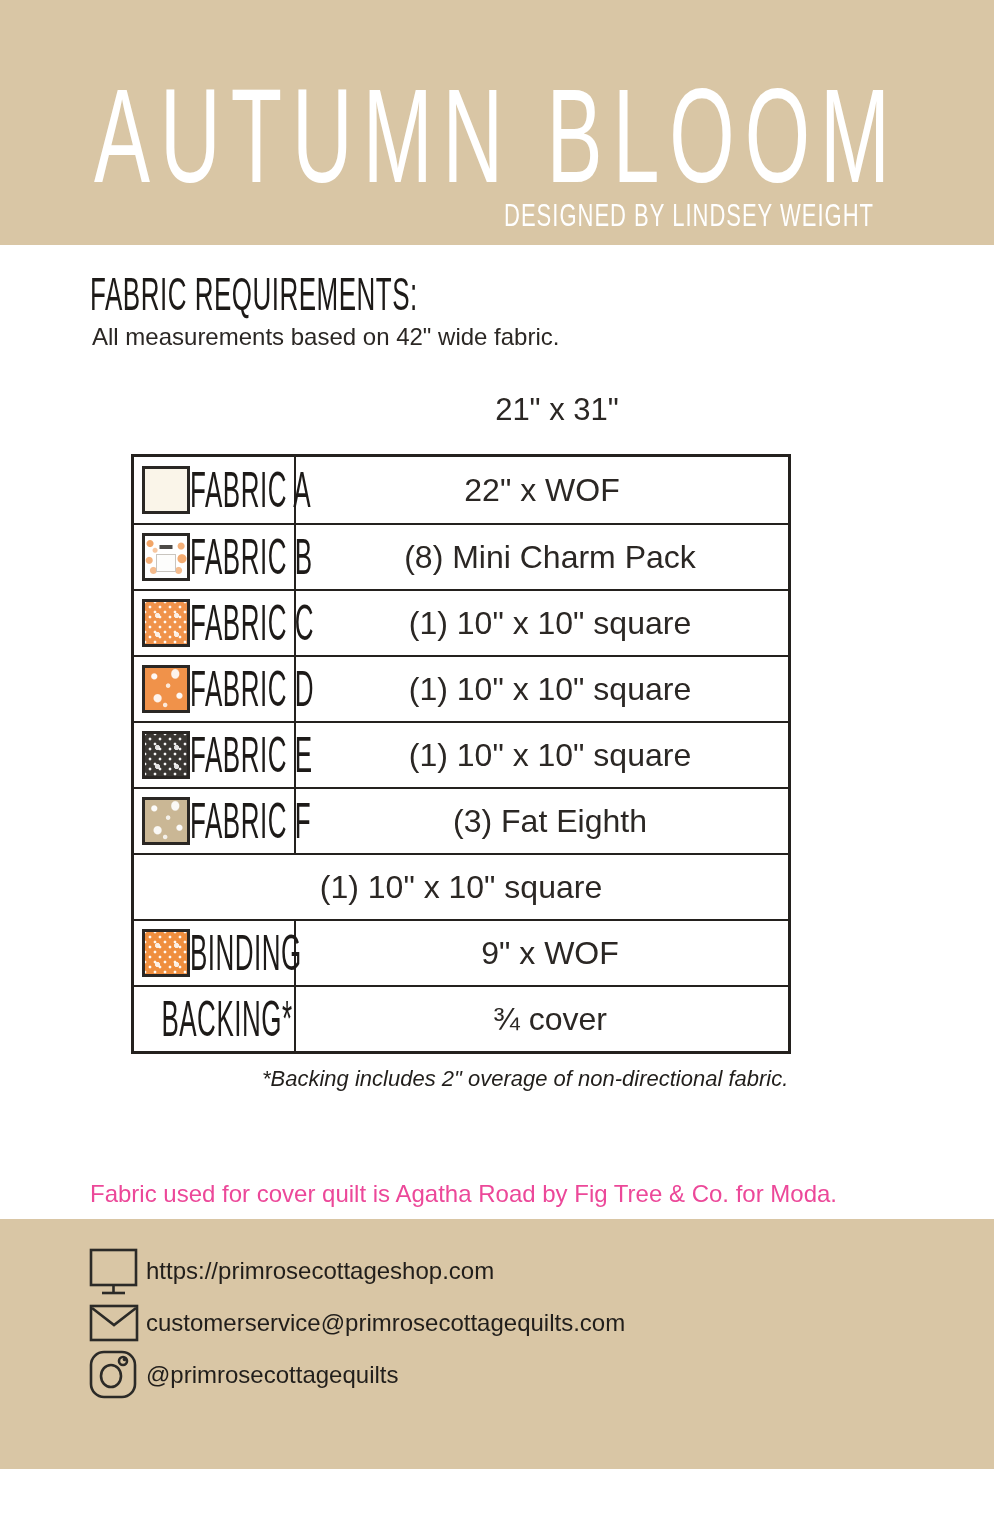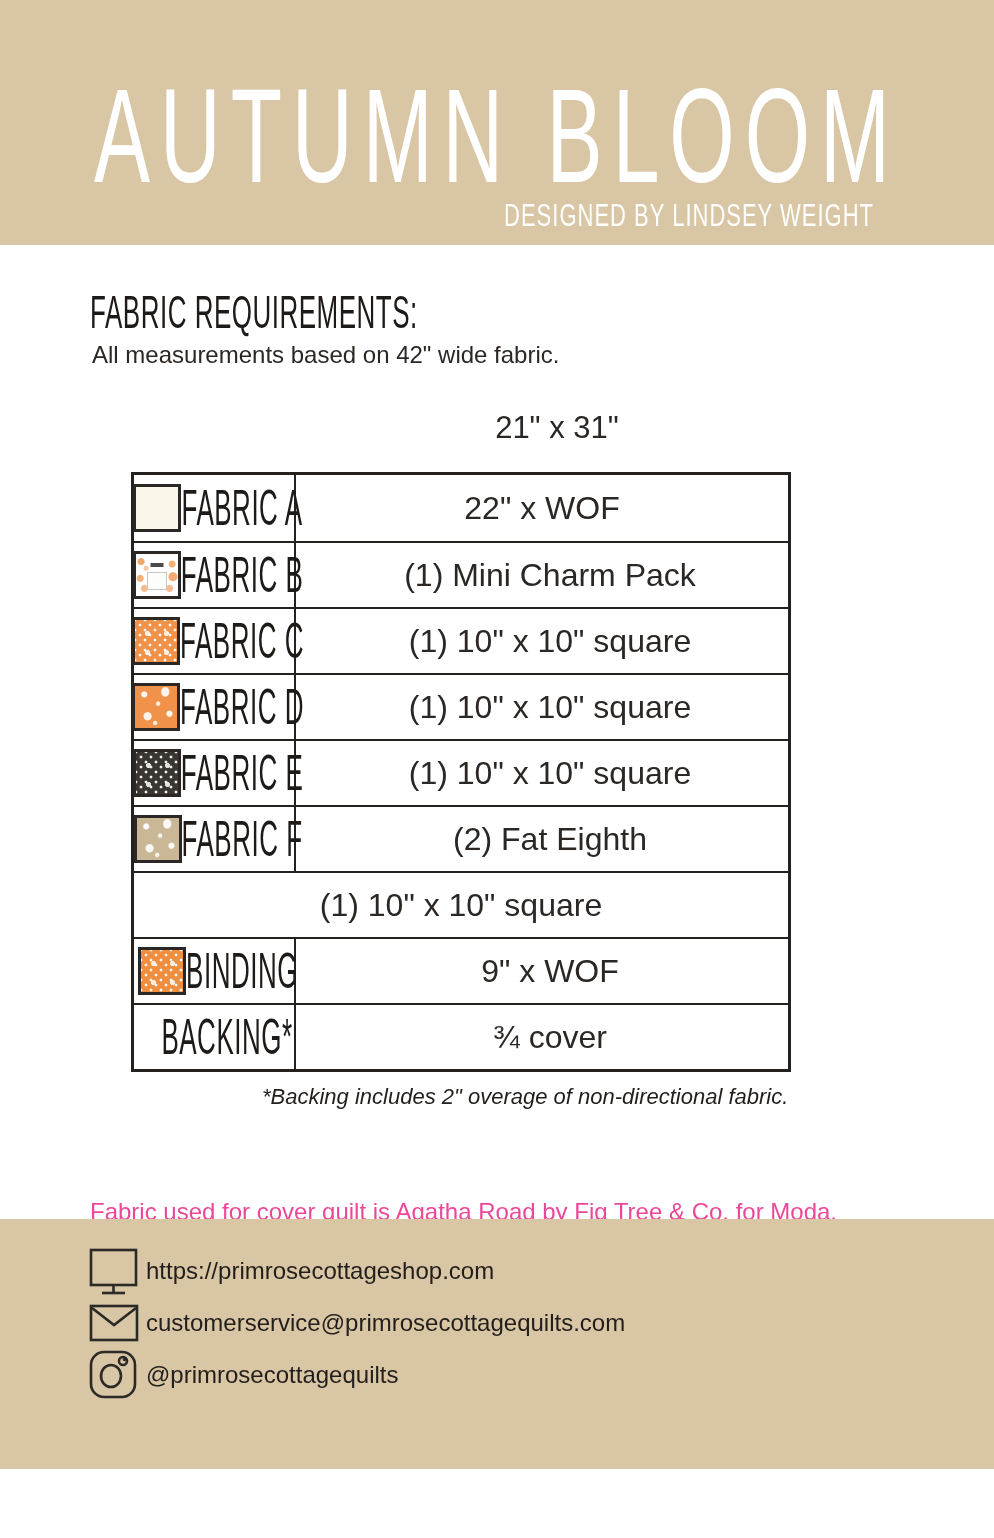--- a/index.html
+++ b/index.html
@@ -14,36 +14,36 @@
     display:inline-block; font-size:84px; line-height:92px; letter-spacing:10px;
     color:#ffffff; transform:scaleY(1.6); transform-origin:center; white-space:nowrap;
   }
   .subtitle-wrap { position:absolute; top:203px; width:100%; text-align:right; padding-right:120px; }
   .subtitle-wrap span {
     display:inline-block; font-size:22px; line-height:26px; letter-spacing:1px;
     color:#ffffff; transform:scaleY(1.4); transform-origin:center; white-space:nowrap;
   }
 
   
-  .main { position:absolute; top:245px; left:0; width:994px;margin-top:18px; }
+  .main { position:absolute; top:245px; left:0; width:994px; }
   .heading { margin:34px 0 0 90px; }
   .heading span {
     display:inline-block; font-size:26px; line-height:31px; letter-spacing:0.5px;
     transform:scaleY(1.8); transform-origin:center; color:#1d1a18; white-space:nowrap;
   }
   .note { margin:12px 0 0 92px; font-size:24px; line-height:30px; color:#2b2724; }
 
   .table-area { margin-left:131px; width:660px; }
   .size-label { margin:40px 0 0 198px; width:456px; text-align:center;
                 font-size:31px; line-height:36px; color:#2b2724; }
 
   .ftable { margin-top:26px; width:660px; border:3px solid #24211e; background:#fff; }
   .trow { display:flex; height:66px; }
   .trow + .trow { border-top:2px solid #24211e;gap:16px; }
-  .label-cell { width:162px; display:flex; align-items:center; border-right:2px solid #24211e;justify-content:center; }
+  .label-cell { width:162px; display:flex; align-items:center; border-right:2px solid #24211e; }
   .value-cell { flex:1; display:flex; align-items:center; justify-content:center;
                 font-size:32px; color:#2b2724; }
   .flabel { flex:1; text-align:center; font-size:26px; letter-spacing:0.5px; color:#1d1a18;
             transform:scaleY(1.9); transform-origin:center; white-space:nowrap; }
   .label-cell.no-swatch .flabel { padding-left:26px; }
 
   .swatch { position:relative; width:48px; height:48px; margin-left:8px; flex:0 0 auto;
             border:3px solid #2a2724; }
   .p-dots {
     background-image:
@@ -118,21 +118,21 @@
             <span class="flabel">FABRIC A</span>
           </div>
           <div class="value-cell">22" x WOF</div>
         </div>
 
         <div class="trow">
           <div class="label-cell">
             <span class="swatch p-charm" style="background-color: rgb(255, 255, 255);"></span>
             <span class="flabel">FABRIC B</span>
           </div>
-          <div class="value-cell">(1) Mini Charm Pack</div>
+          <div class="value-cell">(8) Mini Charm Pack</div>
         </div>
 
         <div class="trow">
           <div class="label-cell">
             <span class="swatch p-dots" style="background-color: rgb(240, 146, 74);"></span>
             <span class="flabel">FABRIC C</span>
           </div>
           <div class="value-cell">(1) 10" x 10" square</div>
         </div>
 
@@ -150,21 +150,21 @@
             <span class="flabel">FABRIC E</span>
           </div>
           <div class="value-cell">(1) 10" x 10" square</div>
         </div>
 
         <div class="trow">
           <div class="label-cell">
             <span class="swatch p-sprigs" style="background-color: rgb(202, 183, 149);"></span>
             <span class="flabel">FABRIC F</span>
           </div>
-          <div class="value-cell">(2) Fat Eighth</div>
+          <div class="value-cell">(3) Fat Eighth</div>
         </div>
 
         <div class="trow">
           <div class="value-cell">(1) 10" x 10" square</div>
         </div>
 
         <div class="trow">
           <div class="label-cell">
             <span class="swatch p-dots" style="background-color: rgb(239, 142, 62);"></span>
             <span class="flabel">BINDING</span>

